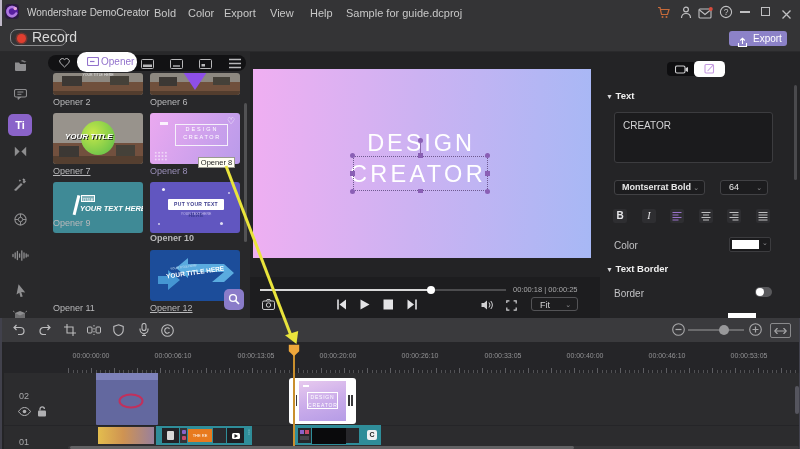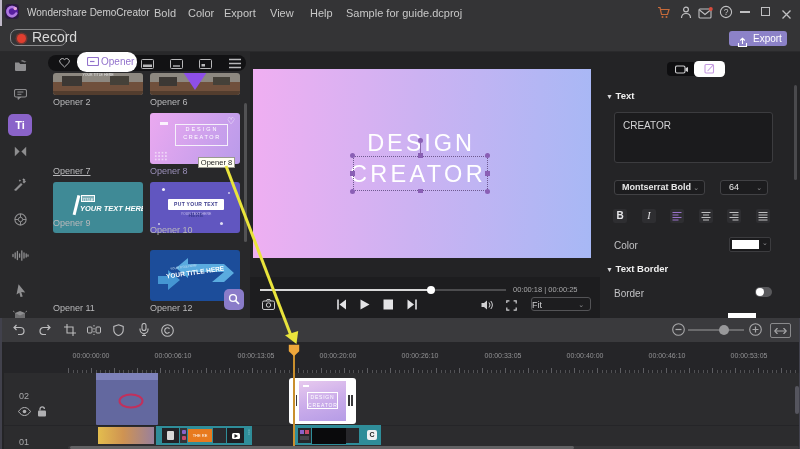--- a/index.html
+++ b/index.html
@@ -165,20 +165,28 @@
     <div class="abs thumb" style="left:110px;top:21px;width:90px;height:22px;background:#8d8880;">
       <div class="abs" style="left:0;top:9px;width:90px;height:9px;background:#70503c;"></div>
       <div class="abs" style="left:0;top:18px;width:90px;height:4px;background:#533d2e;"></div>
       <div class="abs" style="left:31px;top:-4px;width:0;height:0;border-left:14px solid transparent;border-right:14px solid transparent;border-top:21px solid #8e4fe8;"></div>
       <div class="abs" style="left:9px;top:4px;width:18px;height:9px;background:#3c3834;"></div>
       <div class="abs" style="left:63px;top:4px;width:17px;height:8px;background:#454139;"></div>
     </div>
     <div class="abs tlabel" style="left:13px;top:45px;">Opener 2</div>
     <div class="abs tlabel" style="left:110px;top:45px;">Opener 6</div>
 
+    <div class="abs thumb" style="left:13px;top:61px;width:90px;height:51px;background:#98938c;">
+      <div class="abs" style="left:0;top:30px;width:90px;height:13px;background:#72503e;"></div>
+      <div class="abs" style="left:0;top:43px;width:90px;height:8px;background:#553f30;"></div>
+      <div class="abs" style="left:6px;top:33px;width:20px;height:11px;background:#3c3834;"></div>
+      <div class="abs" style="left:63px;top:32px;width:19px;height:11px;background:#454139;"></div>
+      <div class="abs" style="left:28px;top:8px;width:34px;height:34px;border-radius:50%;background:radial-gradient(circle at 35% 35%,#c8e84a,#55bb4a);"></div>
+      <div class="abs" style="left:12px;top:19px;width:66px;height:10px;color:#fff;font-size:8px;font-weight:bold;font-style:italic;text-shadow:1px 1px 0 #222;white-space:nowrap;">YOUR TITLE</div>
+    </div>
     <div class="abs thumb" style="left:110px;top:61px;width:90px;height:51px;background:linear-gradient(115deg,#eba9f0,#b99bea);">
       <div class="abs" style="left:25px;top:11px;width:53px;height:22px;border:1px solid #f5f0fa;"></div>
       <div class="abs" style="left:28px;top:13px;width:48px;height:8px;color:#fff;font-size:5.5px;letter-spacing:2px;text-align:center;">DESIGN</div>
       <div class="abs" style="left:28px;top:21px;width:48px;height:8px;color:#fff;font-size:5.5px;letter-spacing:1.6px;text-align:center;">CREATOR</div>
       <div class="abs" style="left:10px;top:9px;width:8px;height:3px;background:#fff;opacity:.85;"></div>
       <div class="abs" style="left:77px;top:3px;width:10px;height:10px;color:#fff;font-size:9px;">♡</div>
       <div class="abs" style="left:4px;top:38px;width:14px;height:10px;background-image:radial-gradient(#ffffff88 .6px,transparent .8px);background-size:3.4px 3.4px;"></div>
     </div>
     <div class="abs tlabel" style="left:13px;top:114px;text-decoration:underline;">Opener 7</div>
     <div class="abs tlabel" style="left:110px;top:114px;color:#9a8fb8;">Opener 8</div>
@@ -190,32 +198,32 @@
     </div>
     <div class="abs thumb" style="left:110px;top:129.5px;width:90px;height:51px;background:#6156c0;">
       <div class="abs" style="left:18px;top:17px;width:56px;height:11px;background:#fff;border-radius:1px;color:#3a3a8c;font-size:5px;font-weight:bold;text-align:center;line-height:11px;letter-spacing:.3px;">PUT YOUR TEXT HERE</div>
       <div class="abs" style="left:24px;top:30px;width:44px;height:5px;color:#c8c0f0;font-size:3.5px;text-align:center;">YOUR TEXT HERE</div>
       <div class="abs" style="left:12px;top:6px;width:3px;height:3px;background:#fff;border-radius:50%;opacity:.9;"></div>
       <div class="abs" style="left:70px;top:40px;width:3px;height:3px;background:#fff;border-radius:50%;opacity:.8;"></div>
       <div class="abs" style="left:8px;top:41px;width:2px;height:2px;background:#fff;border-radius:50%;opacity:.7;"></div>
       <div class="abs" style="left:78px;top:10px;width:2px;height:2px;background:#fff;border-radius:50%;opacity:.7;"></div>
     </div>
     <div class="abs tlabel" style="left:13px;top:166px;">Opener 9</div>
-    <div class="abs tlabel" style="left:110px;top:173px;">Opener 10</div>
+    <div class="abs tlabel" style="left:110px;top:181px;font-weight:bold;">Opener 10</div>
 
     <div class="abs thumb" style="left:110px;top:198px;width:90px;height:51px;background:#1c4d9a;">
       <svg class="abs" style="left:8px;top:6px;" width="76" height="40" viewBox="0 0 76 40">
         <path d="M30 2 L18 12 L30 22 V16 L66 16 L54 26 L66 26 L76 17 L66 8 L30 8 Z" fill="#5aabdf"></path>
         <path d="M10 14 L22 24 L10 34 V28 L0 28 V20 L10 20 Z" fill="#4a9fd8" opacity=".9"></path>
       </svg>
       <div class="abs" style="left:16px;top:18px;width:66px;height:10px;color:#fff;font-size:6.5px;font-weight:bold;transform:rotate(-8deg);white-space:nowrap;">YOUR TITLE HERE</div>
       <div class="abs" style="left:20px;top:14px;width:40px;height:4px;color:#cfe4f5;font-size:3px;transform:rotate(-8deg);">YOUR TITLE HERE</div>
     </div>
     <div class="abs tlabel" style="left:13px;top:250.5px;">Opener 11</div>
-    <div class="abs tlabel" style="left:110px;top:250.5px;">Opener 12</div>
+    <div class="abs tlabel" style="left:110px;top:250.5px;text-decoration:underline;">Opener 12</div>
 
     <div id="tabbar" class="abs">
       <svg class="abs" style="left:11px;top:3px;" width="11" height="10" viewBox="0 0 11 10">
           <path d="M5.5 9 L1.2 4.8 A2.6 2.6 0 0 1 5.5 1.6 A2.6 2.6 0 0 1 9.8 4.8 Z" fill="none" stroke="#b8b8ba" stroke-width="1"></path>
         </svg>
       <svg class="abs" style="left:93px;top:3.5px;" width="13" height="10" viewBox="0 0 13 10">
           <rect x=".5" y=".5" width="12" height="9" rx="1" fill="none" stroke="#b8b8ba" stroke-width="1"></rect>
           <rect x="2" y="5.5" width="9" height="2.5" fill="#b8b8ba"></rect>
         </svg>
       <svg class="abs" style="left:122px;top:3.5px;" width="13" height="10" viewBox="0 0 13 10">
@@ -286,21 +294,21 @@
           <path d="M.5 .5 L7 5.5 L.5 10.5Z" fill="#e4e4e6"></path>
           <path d="M9 .5 v10" stroke="#e4e4e6" stroke-width="1.6"></path>
         </svg>
       <svg class="abs" style="left:231px;top:23px;" width="12" height="10" viewBox="0 0 12 10">
           <path d="M.5 3 h2.5 L6 .5 v9 L3 7 H.5 Z" fill="#d0d0d2"></path>
           <path d="M8 2.5 a4 4 0 0 1 0 5 M9.8 1 a6.5 6.5 0 0 1 0 8" fill="none" stroke="#d0d0d2" stroke-width="1"></path>
         </svg>
       <svg class="abs" style="left:256px;top:22.5px;" width="11" height="11" viewBox="0 0 11 11">
           <path d="M.8 3 V.8 H3.4 M7.6 .8 h2.6 V3.4 M10.2 7.6 v2.6 H7.6 M3.4 10.2 H.8 V7.6" fill="none" stroke="#d0d0d2" stroke-width="1.2"></path>
         </svg>
-      <div class="abs" style="left:281px;top:20px;width:60px;height:14px;line-height:12px;border:1px solid #535356;border-radius:3px;color:#d0d0d2;font-size:9px;line-height:14px;padding-left:0;">Fit<span style="float:right;margin-right:6px;font-size:7px;color:#909092;">⌄</span></div>
+      <div class="abs" style="left:281px;top:20px;width:47px;height:14px;line-height:12px;border:1px solid #535356;border-radius:3px;color:#d0d0d2;font-size:9px;line-height:14px;padding-left:8px;">Fit<span style="float:right;margin-right:6px;font-size:7px;color:#909092;">⌄</span></div>
     </div>
   </div>
 
   <div id="rpanel" class="abs">
     <div class="abs" style="left:67px;top:10px;width:58px;height:13.5px;background:#0e0e10;border-radius:4px;"></div>
     <div class="abs" style="left:94px;top:8.5px;width:31px;height:16px;background:#fff;border-radius:4.5px;"></div>
     <svg class="abs" style="left:75px;top:12.5px;" width="14" height="9" viewBox="0 0 14 9">
         <rect x=".5" y="1" width="9.5" height="7" rx="1.5" fill="none" stroke="#d0d0d2" stroke-width="1.1"></rect>
         <path d="M10.5 3.2 L13 2 v5 L10.5 5.8Z" fill="#d0d0d2"></path>
       </svg>

